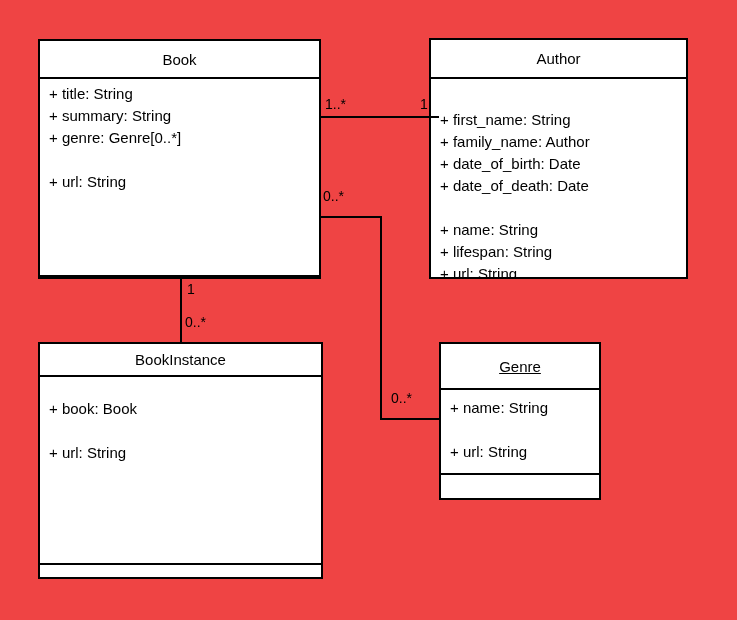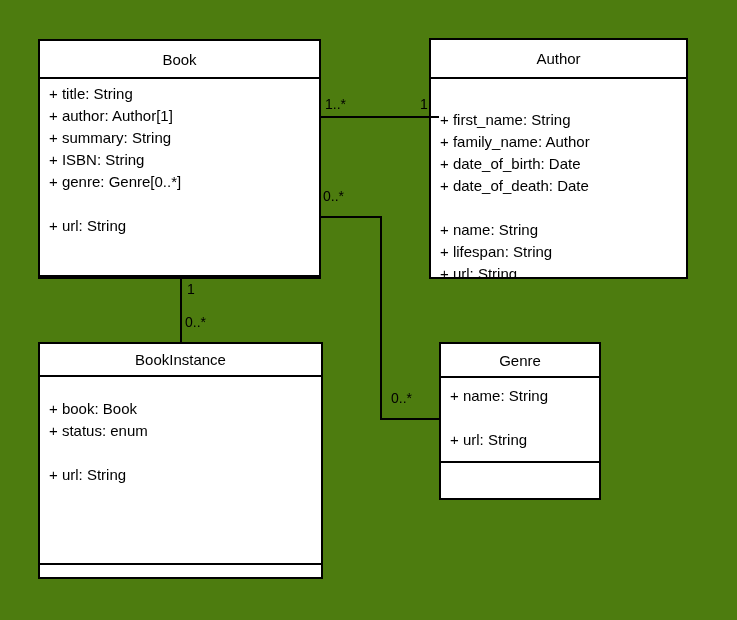--- a/index.html
+++ b/index.html
@@ -3,21 +3,21 @@
 <meta charset="utf-8">
 <style>
   * { box-sizing: border-box; }
   html, body { margin: 0; padding: 0; background: #ffffff; }
   body { font-family: "Liberation Sans", sans-serif; color: #000000; }
 
   .canvas {
     position: relative;
     width: 737px;
     height: 620px;
-    background: #4d7c0f;
+    background: #ef4444;
     overflow: hidden;
   }
 
   .uml-class {
     position: absolute;
     border: 2px solid #000000;
     background: #ffffff;
     display: flex;
     flex-direction: column;
   }
@@ -43,21 +43,21 @@
   .box-author .uml-title { height: 39px; }
   .box-author .uml-attrs { flex: 1 1 auto; padding: 10px 4px 0 9px; margin-top: 20px; }
 
   
   .box-bookinstance { left: 38px; top: 342px; width: 285px; height: 237px; gap: 8px; }
   .box-bookinstance .uml-title { height: 33px; }
   .box-bookinstance .uml-attrs { height: 180px; border-bottom: 2px solid #000000; padding: 13px 4px 0 9px; }
 
   
   .box-genre { left: 439px; top: 342px; width: 162px; height: 158px; }
-  .box-genre .uml-title { height: 34px; }
+  .box-genre .uml-title { height: 46px; text-decoration: underline; }
   .box-genre .uml-attrs { height: 85px; border-bottom: 2px solid #000000; padding: 7px 4px 0 9px; }
 
   
   .seg { position: absolute; background: #000000; }
   .seg-book-author   { left: 321px; top: 116px; width: 118px; height: 2px; }
   .seg-book-genre-h1 { left: 321px; top: 216px; width: 61px;  height: 2px; }
   .seg-book-genre-v  { left: 380px; top: 216px; width: 2px;   height: 204px; }
   .seg-book-genre-h2 { left: 380px; top: 418px; width: 59px;  height: 2px; }
   .seg-book-bi       { left: 180px; top: 279px; width: 2px;   height: 63px; }
 
@@ -72,23 +72,21 @@
 </style>
 </head>
 <body>
 
 <div class="canvas">
 
   <div class="uml-class box-book">
     <div class="uml-title">Book</div>
     <div class="uml-attrs">
       <div class="attr-line">+ title: String</div>
-      <div class="attr-line">+ author: Author[1]</div>
       <div class="attr-line">+ summary: String</div>
-      <div class="attr-line">+ ISBN: String</div>
       <div class="attr-line">+ genre: Genre[0..*]</div>
       <div class="attr-line"></div>
       <div class="attr-line">+ url: String</div>
     </div>
     <div class="uml-empty"></div>
   </div>
 
   <div class="uml-class box-author">
     <div class="uml-title">Author</div>
     <div class="uml-attrs">
@@ -100,21 +98,20 @@
       <div class="attr-line">+ name: String</div>
       <div class="attr-line">+ lifespan: String</div>
       <div class="attr-line">+ url: String</div>
     </div>
   </div>
 
   <div class="uml-class box-bookinstance">
     <div class="uml-title">BookInstance</div>
     <div class="uml-attrs">
       <div class="attr-line">+ book: Book</div>
-      <div class="attr-line">+ status: enum</div>
       <div class="attr-line"></div>
       <div class="attr-line">+ url: String</div>
     </div>
     <div class="uml-empty"></div>
   </div>
 
   <div class="uml-class box-genre">
     <div class="uml-title">Genre</div>
     <div class="uml-attrs">
       <div class="attr-line">+ name: String</div>

